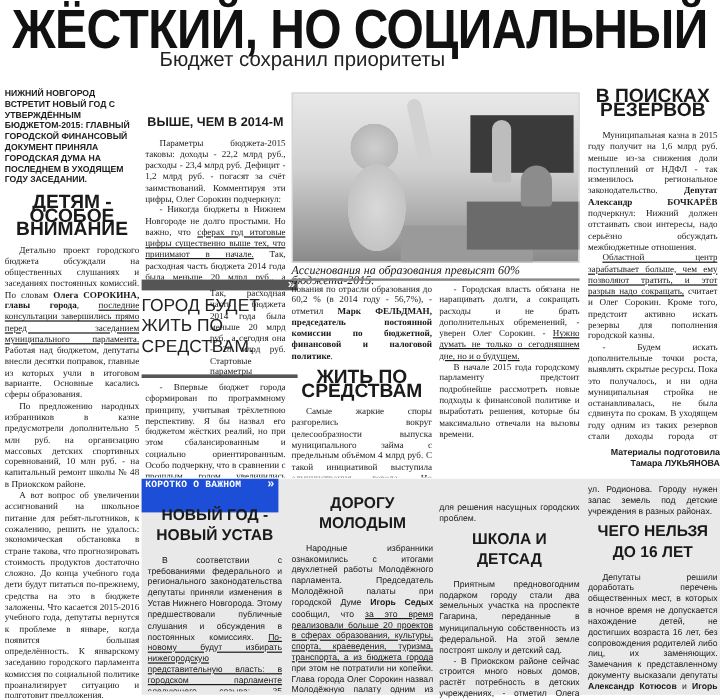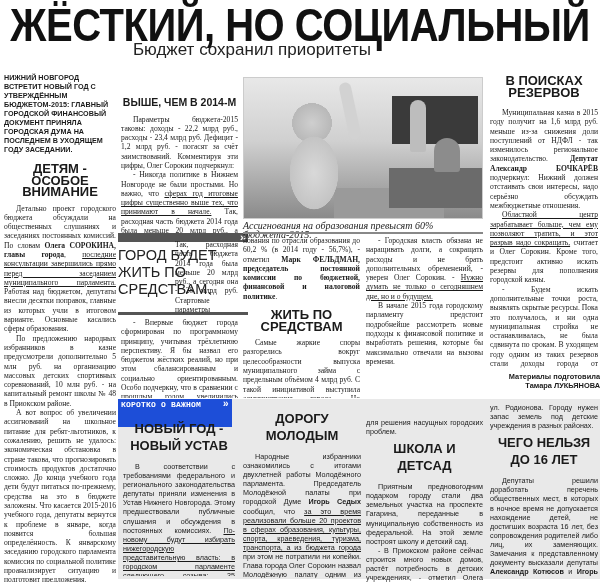--- a/index.html
+++ b/index.html
@@ -18,21 +18,21 @@
   }
 
   .col { position: absolute; font-size: 7.6px; line-height: 9.3px; text-align: justify; }
   .col p { text-indent: 12px; margin-bottom: 0; }
   .lead {
     font-family: "Liberation Sans", sans-serif; font-weight: bold; font-size: 7.2px;
     line-height: 9px; text-transform: uppercase; text-align: left;
   }
   .h2 {
     font-family: "Liberation Sans", sans-serif; font-weight: 900; text-align: center;
-    font-size: 13px; line-height: 11.5px; margin: 8px 0 6px; text-transform: uppercase;
+    font-size: 16px; line-height: 11.5px; margin: 8px 0 6px; text-transform: uppercase;
   }
   .u { text-decoration: underline; }
   b { font-weight: bold; }
 
   .photo {
     position: absolute; left: 243px; top: 77px; width: 240px; height: 142px;
     background:
       radial-gradient(ellipse 40px 60px at 70px 95px, #d9d9d9 0%, #c4c4c4 60%, transparent 61%),
       radial-gradient(circle 22px at 68px 45px, #cfcfcf 0%, #b8b8b8 90%, transparent 91%),
       linear-gradient(#3a3a3a, #3a3a3a) 148px 18px / 86px 48px no-repeat,
@@ -93,21 +93,21 @@
   <div class="h2" style="margin-top:9px;">ДЕТЯМ - ОСОБОЕ ВНИМАНИЕ</div>
   <p><span>Детально проект городского бюджета обсуждали на общественных слушаниях и заседаниях постоянных комиссий. По словам </span><b>Олега СОРОКИНА, главы города</b><span>, </span><span class="u">последние консультации завершились прямо перед заседанием муниципального парламента.</span><span> Работая над бюджетом, депутаты внесли десятки поправок, главные из которых учли в итоговом варианте. Основные касались сферы образования.</span></p>
   <p>По предложению народных избранников в казне предусмотрели дополнительно 5 млн руб. на организацию массовых детских спортивных соревнований, 10 млн руб. - на капитальный ремонт школы № 48 в Приокском районе.</p>
   <p>А вот вопрос об увеличении ассигнований на школьное питание для ребят-льготников, к сожалению, решить не удалось: экономическая обстановка в стране такова, что прогнозировать стоимость продуктов достаточно сложно. До конца учебного года дети будут питаться по-прежнему, средства на это в бюджете заложены. Что касается 2015-2016 учебного года, депутаты вернутся к проблеме в январе, когда появится большая определённость. К январскому заседанию городского парламента комиссия по социальной политике проанализирует ситуацию и подготовит предложения.</p>
   <p>С аналогичного вопроса начиналась работа Думы V созыва, напомнил Олег Сорокин. Тогда депутаты восстановили социальную справедливость, увеличив расходы на питание для детей из социально незащищённых семей.</p>
 </div>
 
 <div class="col" style="left:121px; top:73px; width:117px; height:160px; overflow:hidden;">
   <div class="h2" style="margin-top:24px; font-size:10.5px;">ВЫШЕ, ЧЕМ В 2014-М</div>
   <p>Параметры бюджета-2015 таковы: доходы - 22,2 млрд руб., расходы - 23,4 млрд руб. Дефицит - 1,2 млрд руб. - погасят за счёт заимствований. Комментируя эти цифры, Олег Сорокин подчеркнул:</p>
-  <p><span>- Никогда политике в Нижнем Новгороде не были простыми. Но важно, что </span><span class="u">сферах год итоговые цифры существенно выше тех, что принимают в начале.</span><span> Так, расходная часть бюджета 2014 года была меньше 20 млрд руб., а сегодня она - 28 млрд руб. Стартовые параметры бюджета будущего года у нас выше даже с учётом инфляции.</span></p>
+  <p><span>- Никогда бюджеты в Нижнем Новгороде не долго простыми. Но важно, что </span><span class="u">сферах год итоговые цифры существенно выше тех, что принимают в начале.</span><span> Так, расходная часть бюджета 2014 года была меньше 20 млрд руб., а сегодня она - 28 млрд руб. Стартовые параметры бюджета будущего года у нас выше даже с учётом инфляции.</span></p>
 </div>
 
 <div class="pull">
   <div class="bar-top"></div>
   <span class="arrow">»</span>
   <div class="quote">ГОРОД БУДЕТ ЖИТЬ ПО СРЕДСТВАМ.</div>
   <div class="bar-bot"></div>
 </div>
 
 <div class="col" style="left:175px; top:240px; width:63px; height:73px; overflow:hidden;">

